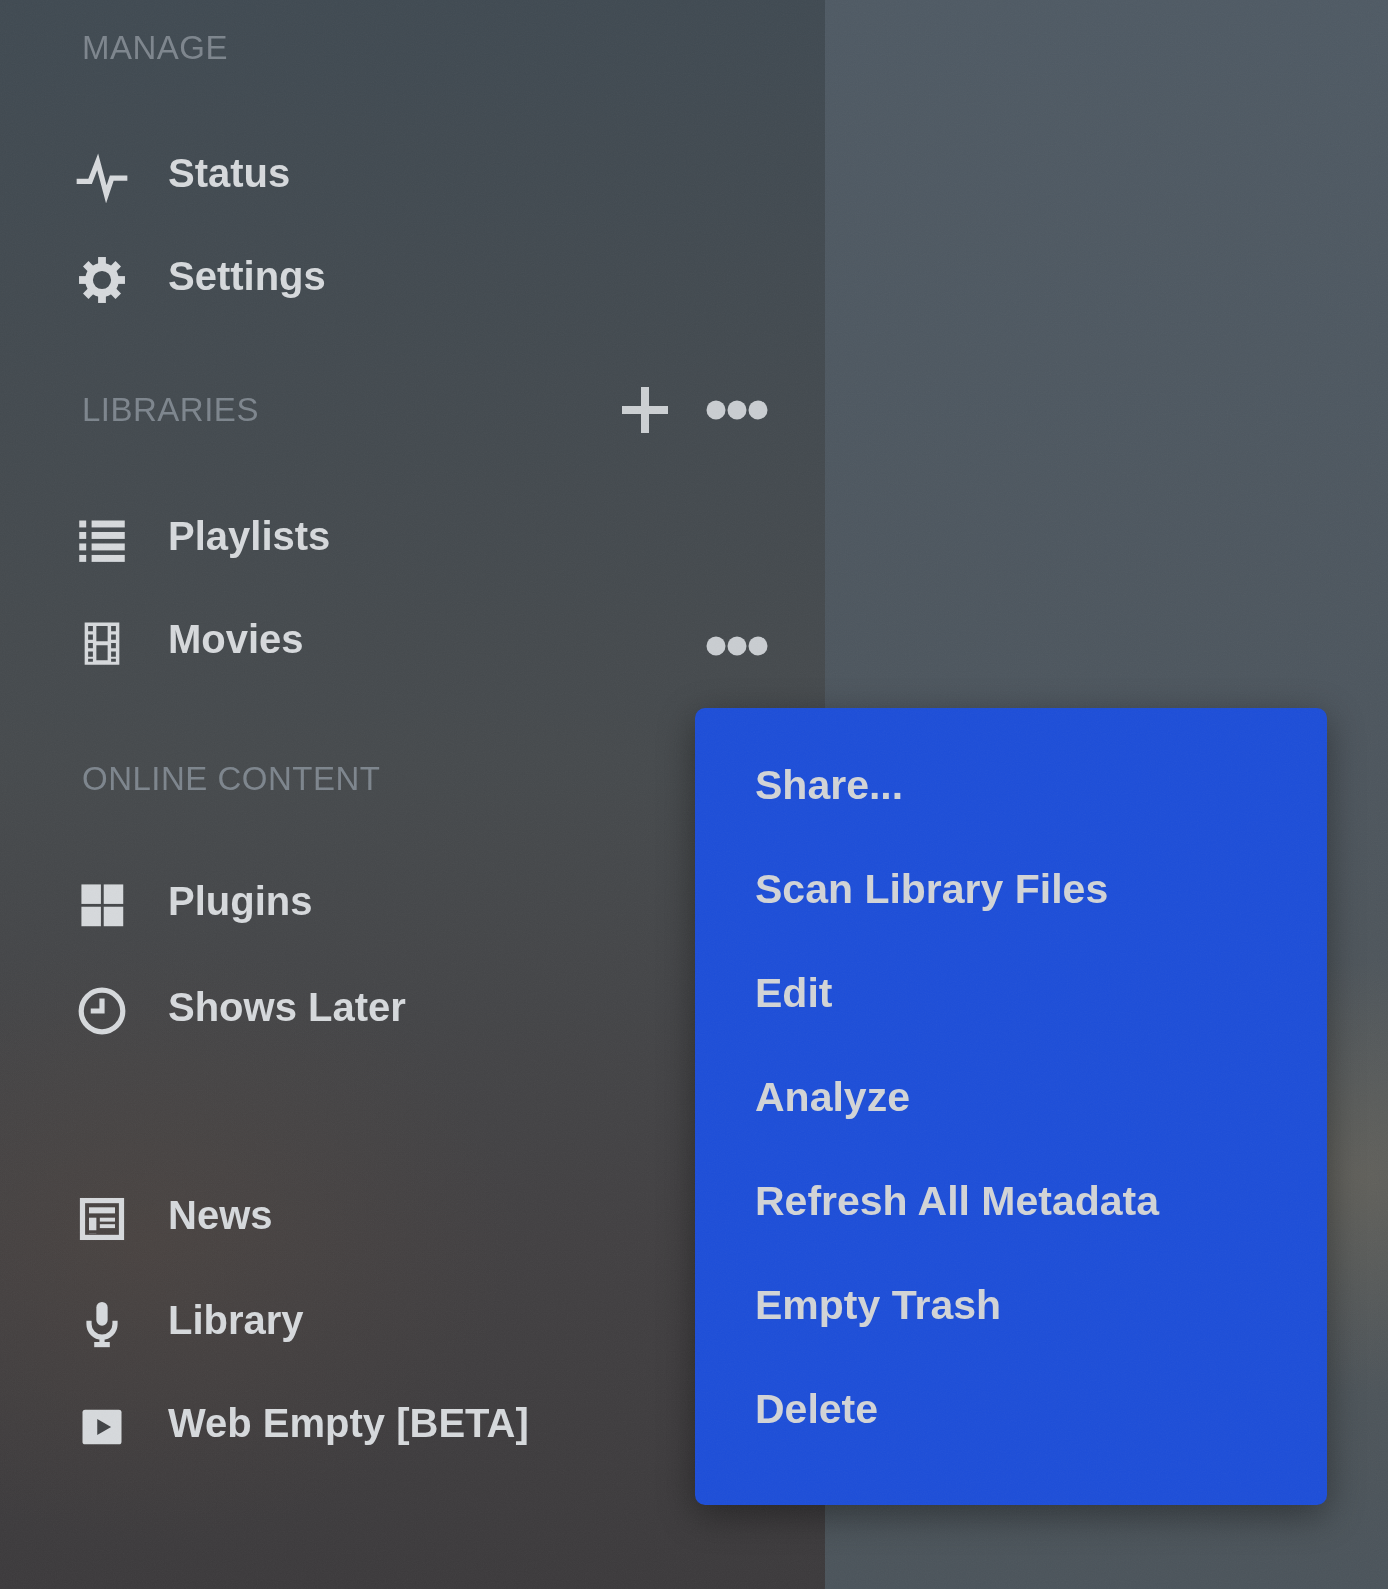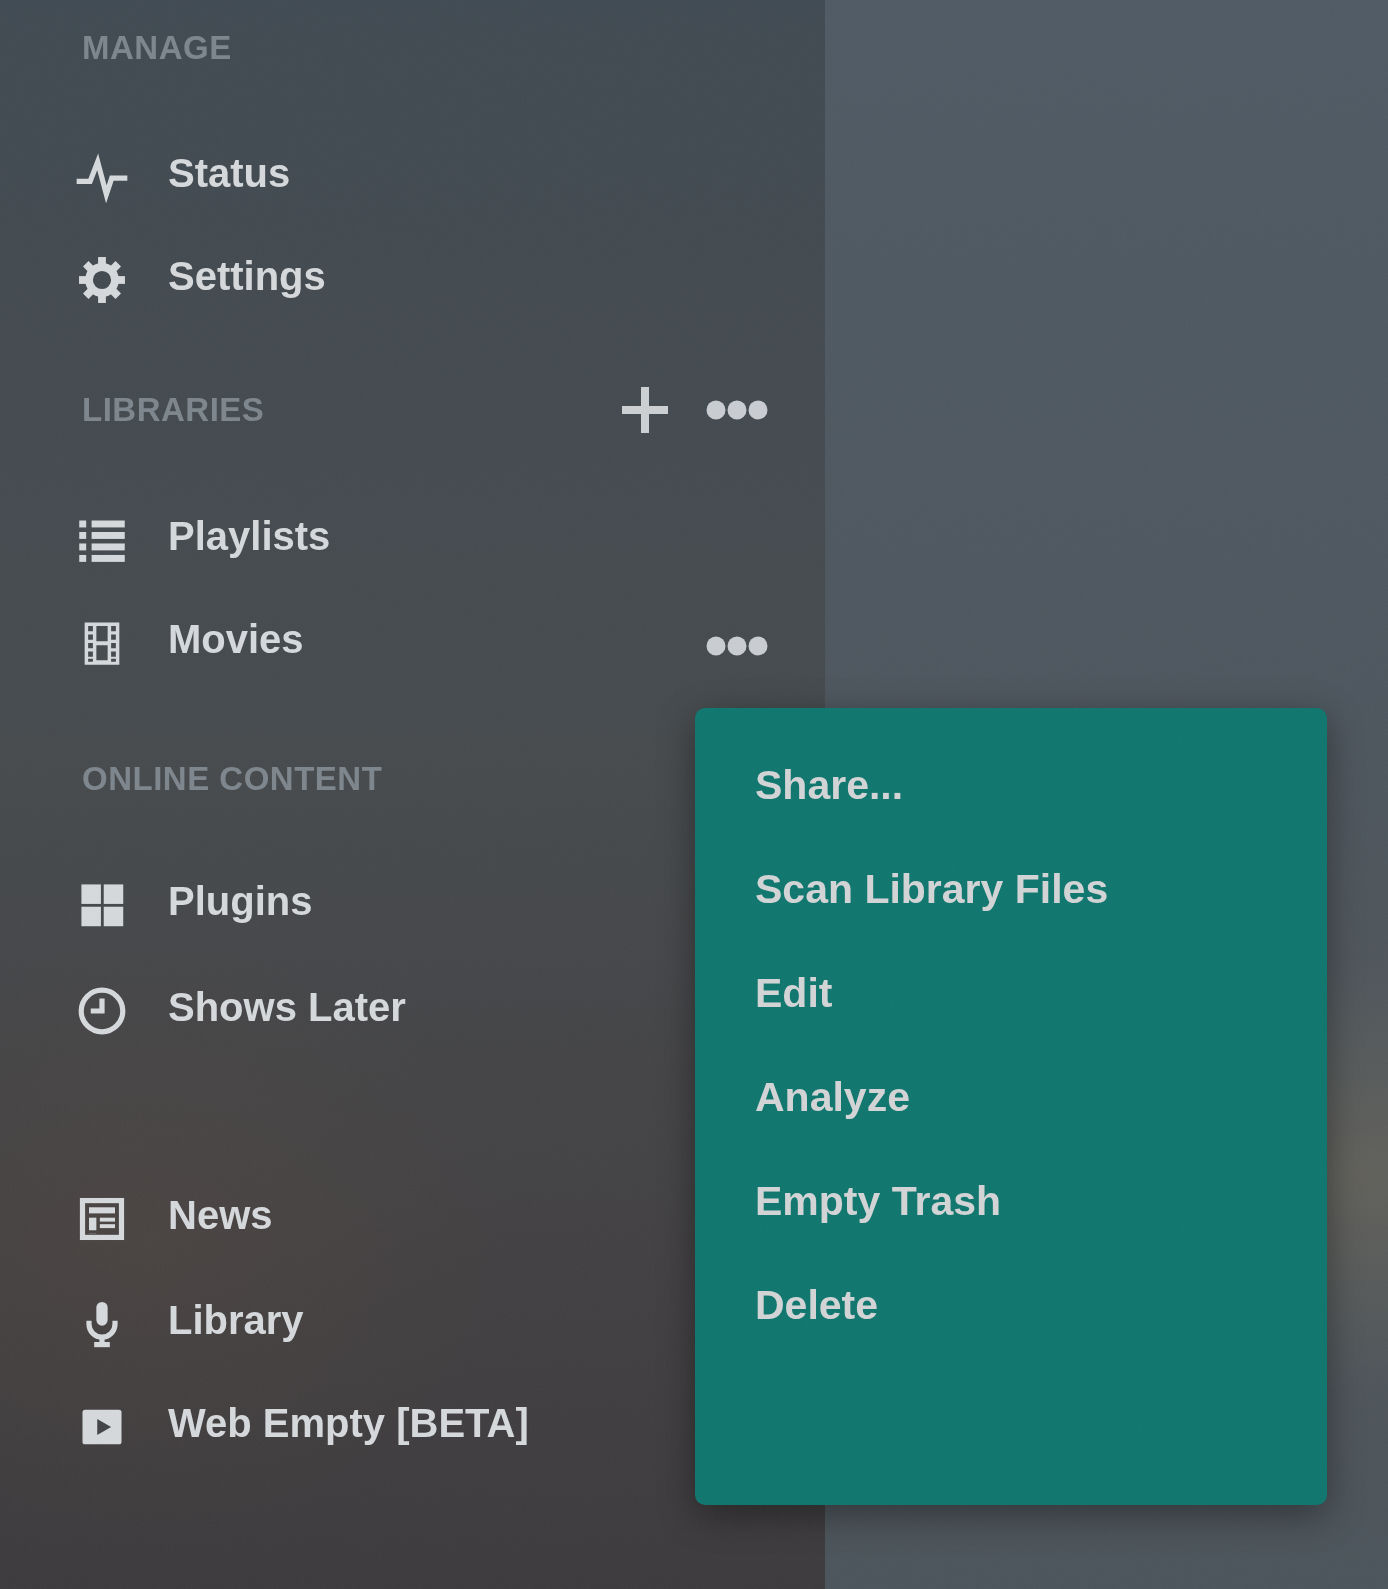--- a/index.html
+++ b/index.html
@@ -21,37 +21,37 @@
   }
   .bg-right {
     position:absolute; left:825px; top:0; width:563px; height:1589px;
     background:
       radial-gradient(ellipse 430px 310px at 95% 74%, rgba(122,112,94,0.42), rgba(122,112,94,0) 70%),
       linear-gradient(180deg, #4f5a64 0%, #4d565e 45%, #4f5559 76%, #4b545b 100%);
   }
   
   .sec-header {
     position:absolute; left:82px; height:42px; display:flex; align-items:center;
-    font-size:33px; font-weight:bold; letter-spacing:0.5px; color:#7d858d;
+    font-size:33px; font-weight:normal; letter-spacing:0.5px; color:#7d858d;
     text-transform:uppercase; white-space:nowrap;
   }
   
   .nav-item {
     position:absolute; left:76px; height:62px; display:flex; align-items:flex-start;
     gap:40px; cursor:pointer; white-space:nowrap;
   }
   .nav-item .lbl { font-size:40px; font-weight:bold; color:#d6d9dc; }
   .nav-item svg.ni { width:52px; height:52px; flex:none; }
   .ic { stroke:#d6d9dc; fill:none; stroke-width:2.4; }
   
   .hbtn { position:absolute; cursor:pointer; display:flex; align-items:center; justify-content:center; }
   
   .menu {
     position:absolute; left:695px; top:708px; width:632px; height:797px;
-    background:#0f766e; border-radius:10px; padding:25px 0 44px 0;
+    background:#1d4ed8; border-radius:10px; padding:25px 0 44px 0;
     box-shadow:0 10px 36px rgba(0,0,0,0.4);
   }
   .menu-item {
     height:104px; display:flex; align-items:center; padding-left:60px;
     font-size:41px; font-weight:bold; color:#d2d4d6; cursor:pointer; white-space:nowrap;
   }
   .noise { position:absolute; inset:0; pointer-events:none; }
 </style>
 </head>
 <body>
@@ -200,20 +200,21 @@
       <polygon points="9.8,8.3 16.2,12 9.8,15.7" fill="#414346"></polygon>
     </svg>
     <span class="lbl">Web Empty [BETA]</span>
   </div>
 
   <div class="menu">
     <div class="menu-item">Share...</div>
     <div class="menu-item">Scan Library Files</div>
     <div class="menu-item">Edit</div>
     <div class="menu-item">Analyze</div>
+    <div class="menu-item">Refresh All Metadata</div>
     <div class="menu-item">Empty Trash</div>
     <div class="menu-item">Delete</div>
   </div>
 
   <svg class="noise" width="1388" height="1589">
     <filter id="grain">
       <feTurbulence type="fractalNoise" baseFrequency="0.9" numOctaves="2" stitchTiles="stitch"></feTurbulence>
       <feColorMatrix type="saturate" values="0"></feColorMatrix>
     </filter>
     <rect width="1388" height="1589" filter="url(#grain)" opacity="0.045"></rect>

